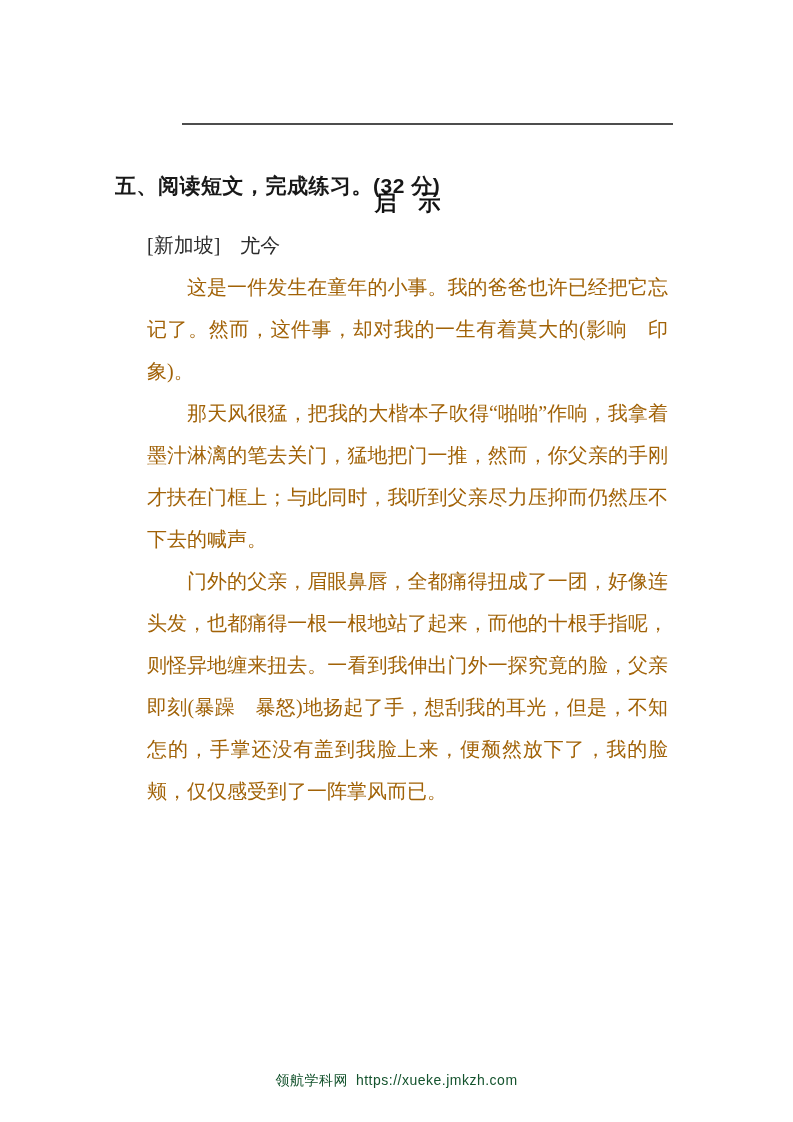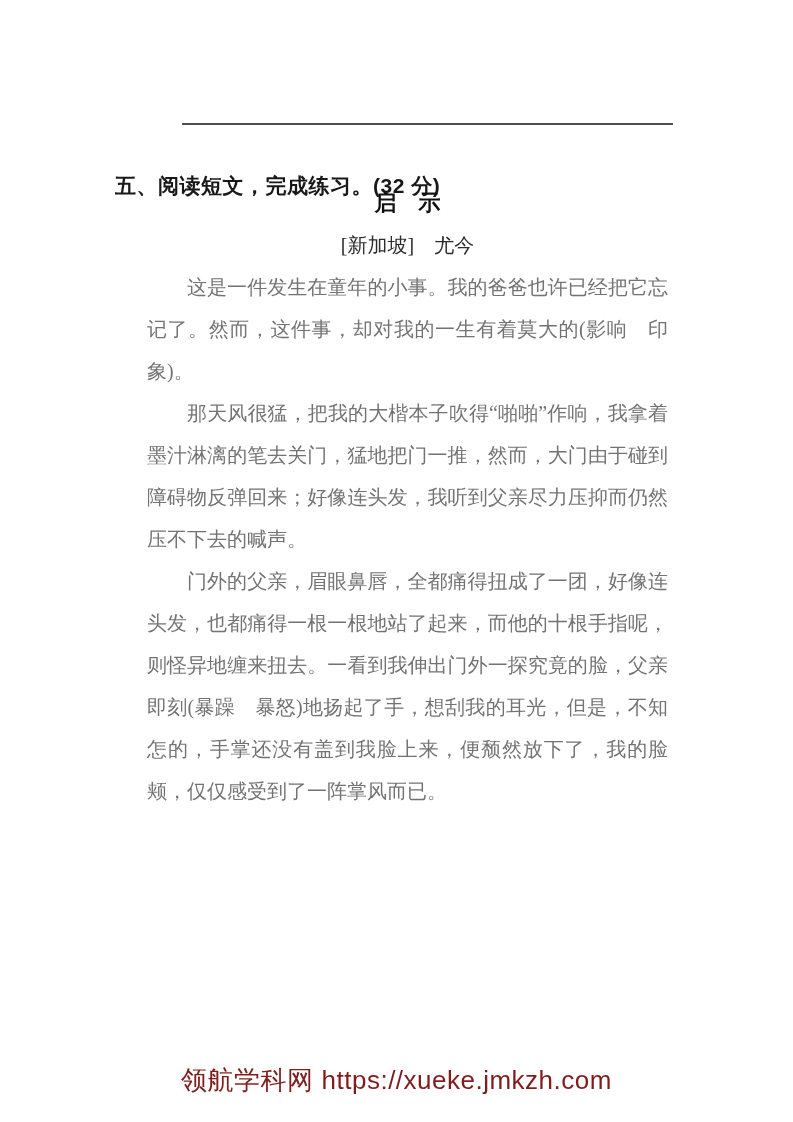--- a/index.html
+++ b/index.html
@@ -45,62 +45,62 @@
   }
   .passage-title {
     text-align: center;
     font-family: "Liberation Sans", "DejaVu Sans", sans-serif;
     font-weight: bold;
     font-size: 22px;
     line-height: 42px;
     color: #111111;
   }
   .passage-author {
-    text-align: center;
+    text-align: left;
     font-size: 20px;
     line-height: 42px;
     color: #2c2c2c;
   }
   .passage-body p {
     margin: 0;
     font-size: 20px;
     line-height: 42px;
     text-indent: 2em;
     text-align: justify;
-    color: #737373;
+    color: #a16207;
   }
   .page-footer {
     position: absolute;
     left: 0;
     top: 1066px;
     width: 100%;
     text-align: center;
     font-family: "Liberation Sans", "DejaVu Sans", sans-serif;
-    font-size: 26px;
+    font-size: 14px;
     line-height: 28px;
-    color: #7f1d1d;
+    color: #14532d;
     letter-spacing: 0.5px;
   }
   .page-footer .footer-url { margin-left: 8px; }
 </style>
 </head>
 <body>
 
 <div class="page">
 
   <div class="answer-line"></div>
 
   <div class="section-header">五、阅读短文，完成练习。(32 分)</div>
 
   <div class="passage">
     <div class="passage-title">启　示</div>
     <div class="passage-author">[新加坡]　尤今</div>
     <div class="passage-body">
       <p>这是一件发生在童年的小事。我的爸爸也许已经把它忘记了。然而，这件事，却对我的一生有着莫大的(影响　印象)。</p>
-      <p>那天风很猛，把我的大楷本子吹得“啪啪”作响，我拿着墨汁淋漓的笔去关门，猛地把门一推，然而，大门由于碰到障碍物反弹回来；好像连头发，我听到父亲尽力压抑而仍然压不下去的喊声。</p>
+      <p>那天风很猛，把我的大楷本子吹得“啪啪”作响，我拿着墨汁淋漓的笔去关门，猛地把门一推，然而，你父亲的手刚才扶在门框上；与此同时，我听到父亲尽力压抑而仍然压不下去的喊声。</p>
       <p>门外的父亲，眉眼鼻唇，全都痛得扭成了一团，好像连头发，也都痛得一根一根地站了起来，而他的十根手指呢，则怪异地缠来扭去。一看到我伸出门外一探究竟的脸，父亲即刻(暴躁　暴怒)地扬起了手，想刮我的耳光，但是，不知怎的，手掌还没有盖到我脸上来，便颓然放下了，我的脸颊，仅仅感受到了一阵掌风而已。</p>
     </div>
   </div>
 
   <div class="page-footer">
     <span class="footer-site">领航学科网</span><span class="footer-url">https://xueke.jmkzh.com</span>
   </div>
 
 </div>
 

